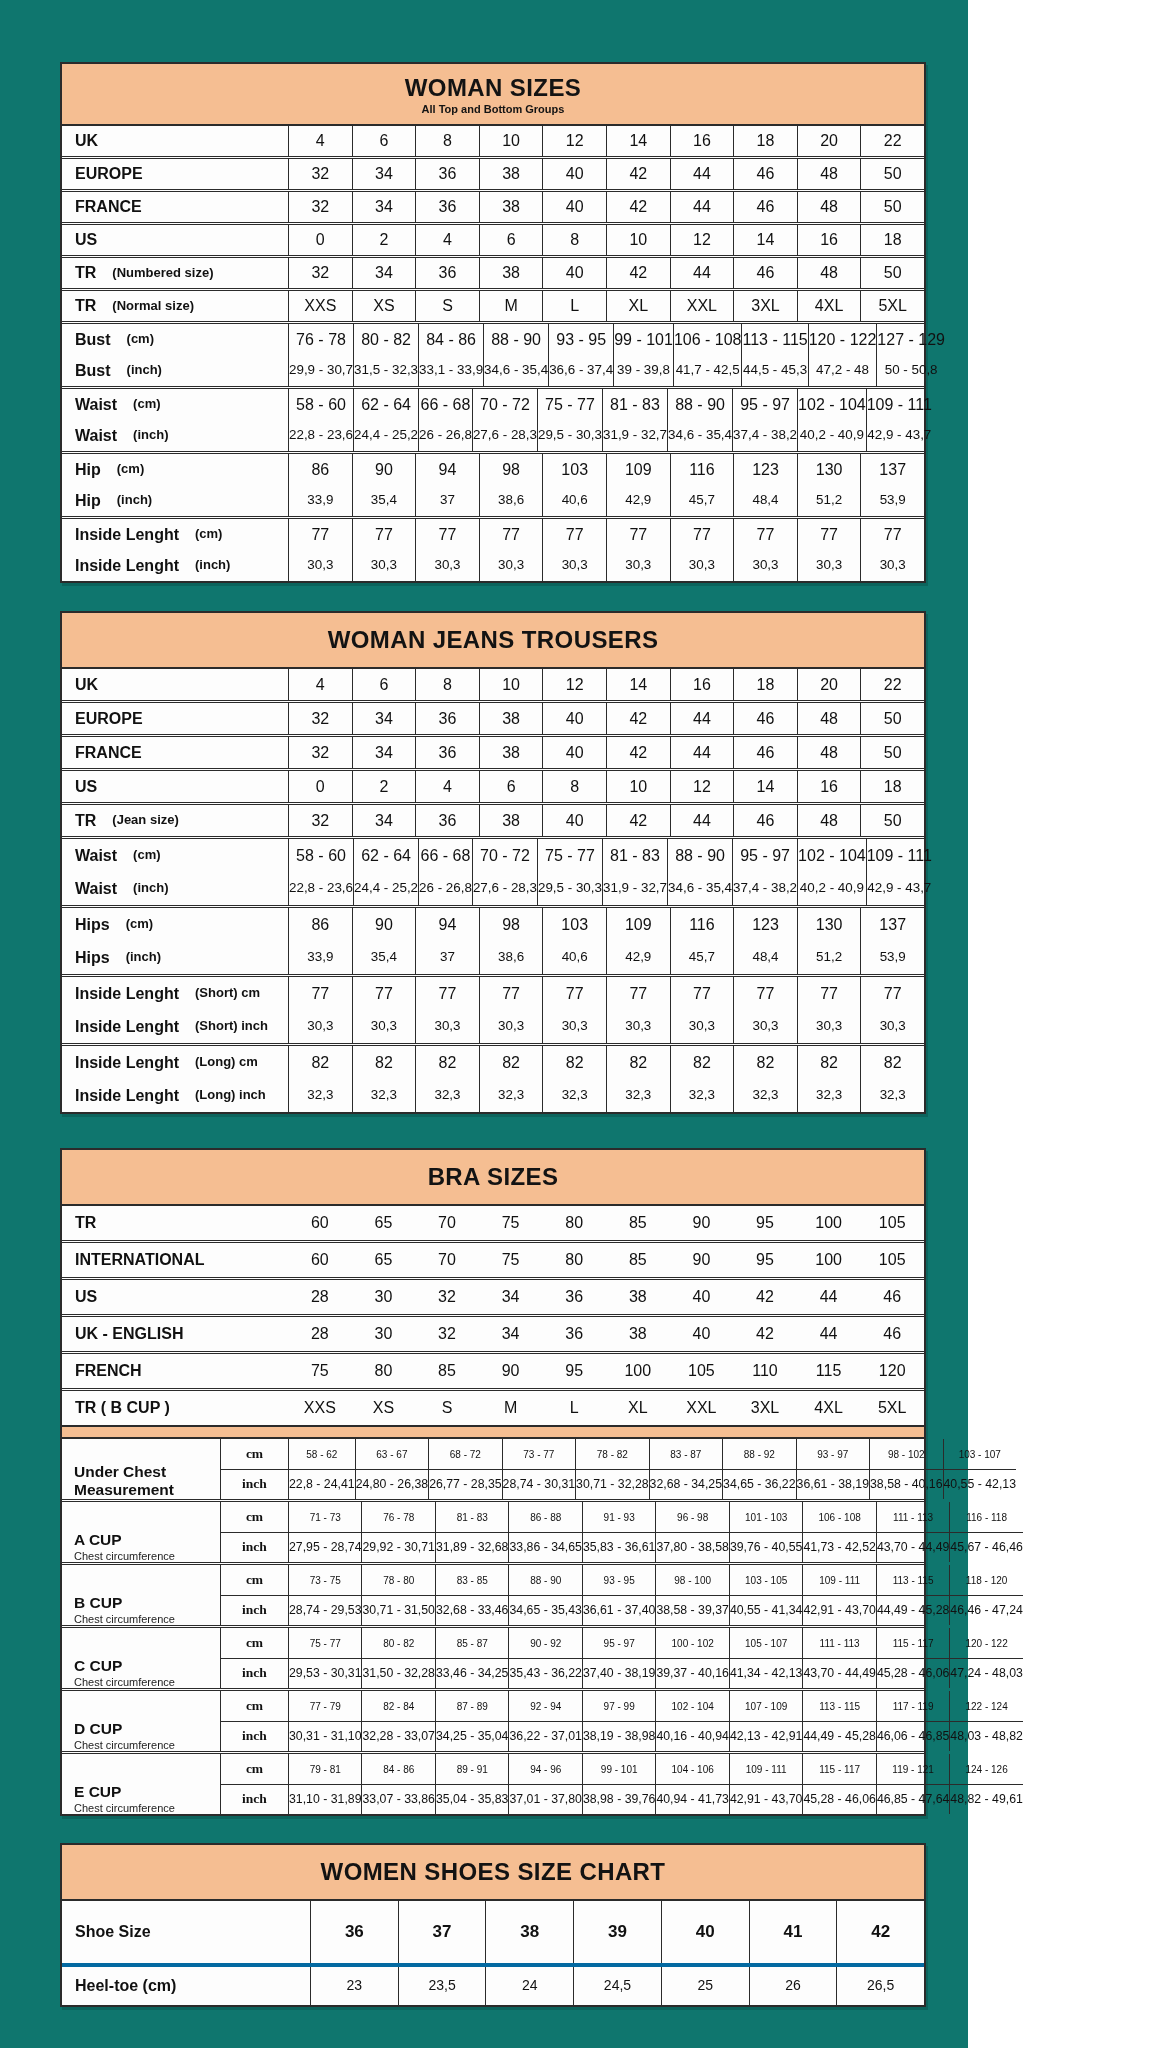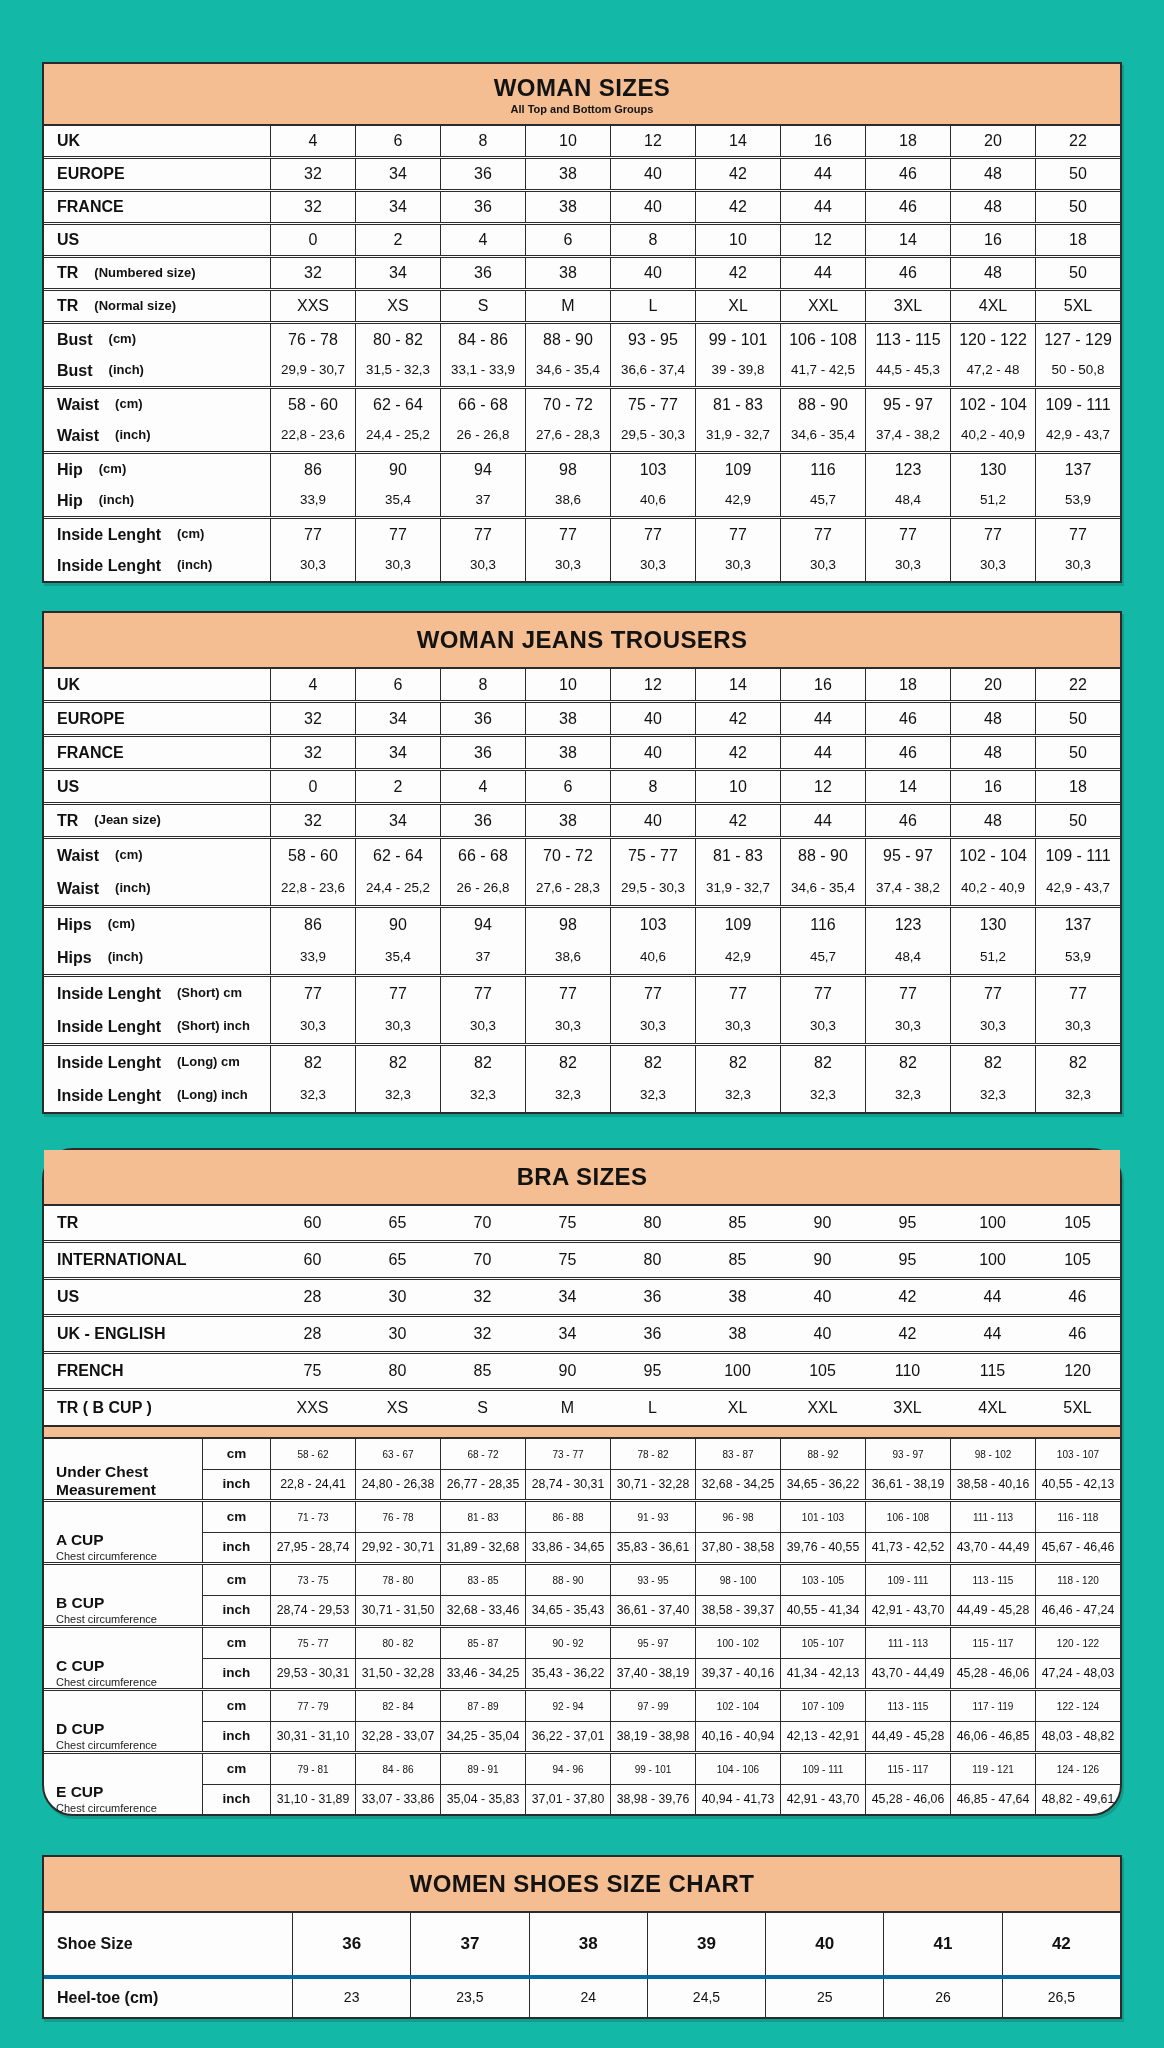--- a/index.html
+++ b/index.html
@@ -1,17 +1,17 @@
 <!DOCTYPE html>
 <html><head>
 <meta charset="utf-8">
 <style>
   html,body{margin:0;padding:0;background:#ffffff;}
   body{width:1164px;font-family:"Liberation Sans",sans-serif;color:#111111;}
-  .page{box-sizing:border-box;width:1164px;min-height:2048px;padding:62px 42px 0 42px;background:#14b8a6;}
+  .page{box-sizing:border-box;width:968px;min-height:2048px;padding:62px 42px 0 60px;background:#0f766e;}
 
   .tbl{border:2px solid #2B2B2B;box-shadow:2px 3px 0 rgba(0,0,0,0.15);background:#fdfdfd;}
   .tbl-header{background:#F5BE92;border-bottom:2px solid #2B2B2B;display:flex;flex-direction:column;align-items:center;justify-content:center;text-align:center;}
   .hdr-tall{height:60px;}
   .hdr-one{height:54px;}
   .tbl-title{font-weight:700;font-size:24px;letter-spacing:.4px;color:#131313;}
   .tbl-subtitle{font-weight:700;font-size:11px;margin-top:1px;color:#131313;}
 
   
   .cell{display:flex;align-items:center;justify-content:center;font-size:16px;line-height:1.1;white-space:nowrap;}
@@ -22,36 +22,36 @@
 
   
   .group{display:grid;grid-template-columns:226px repeat(10,1fr);}
   .group + .group{border-top:3px double #2B2B2B;}
   #t1 .g-single .cell{height:30px;}
   #t1 .g-pair  .cell{height:31px;}
   #t2 .g-single .cell{height:31px;}
   #t2 .g-pair  .cell{height:33px;}
   #t1{margin-bottom:28px;}
   #t2{margin-bottom:34px;}
-  #t3{margin-bottom:39px;border-radius:31px;}
+  #t3{margin-bottom:27px;}
 
   
   .conv-row{display:grid;grid-template-columns:226px repeat(10,1fr);}
   .conv-row + .conv-row{border-top:3px double #2B2B2B;}
   .conv-row .cell{height:34px;}
 
   .bra-strip{height:10px;background:#F5BE92;border-top:2px solid #2B2B2B;border-bottom:2px solid #2B2B2B;}
 
   
   .cup-group{display:grid;grid-template-columns:158px 68px repeat(10,1fr);grid-auto-rows:30px;}
   .cup-group + .cup-group{border-top:3px double #2B2B2B;}
   .cup-label{grid-row:1 / span 2;display:flex;flex-direction:column;justify-content:flex-end;padding-left:12px;}
   .cup-label-main{font-weight:700;font-size:15.5px;line-height:1.15;white-space:normal;padding-right:6px;}
   .cup-label-sub{font-size:11px;margin-top:1px;color:#1c1c1c;}
-  .unit{font-weight:700;font-size:13.5px;}
+  .unit{font-weight:700;font-size:13.5px;font-family:Liberation Serif, serif;}
   .cup-cm{font-size:10px;}
   .cup-inch{font-size:12.3px;}
   .r2{border-top:1.6px solid #2B2B2B;}
 
   
   .shoe-row{display:grid;grid-template-columns:248px repeat(7,1fr);}
   .shoe-row + .shoe-row{border-top:4px solid #0369a1;}
   .shoe-sizes .cell{height:62px;font-weight:700;font-size:17px;}
   .shoe-heel  .cell{height:38px;font-size:14px;}
   .shoe-row .cell.label-cell{font-size:16px;font-weight:700;}

